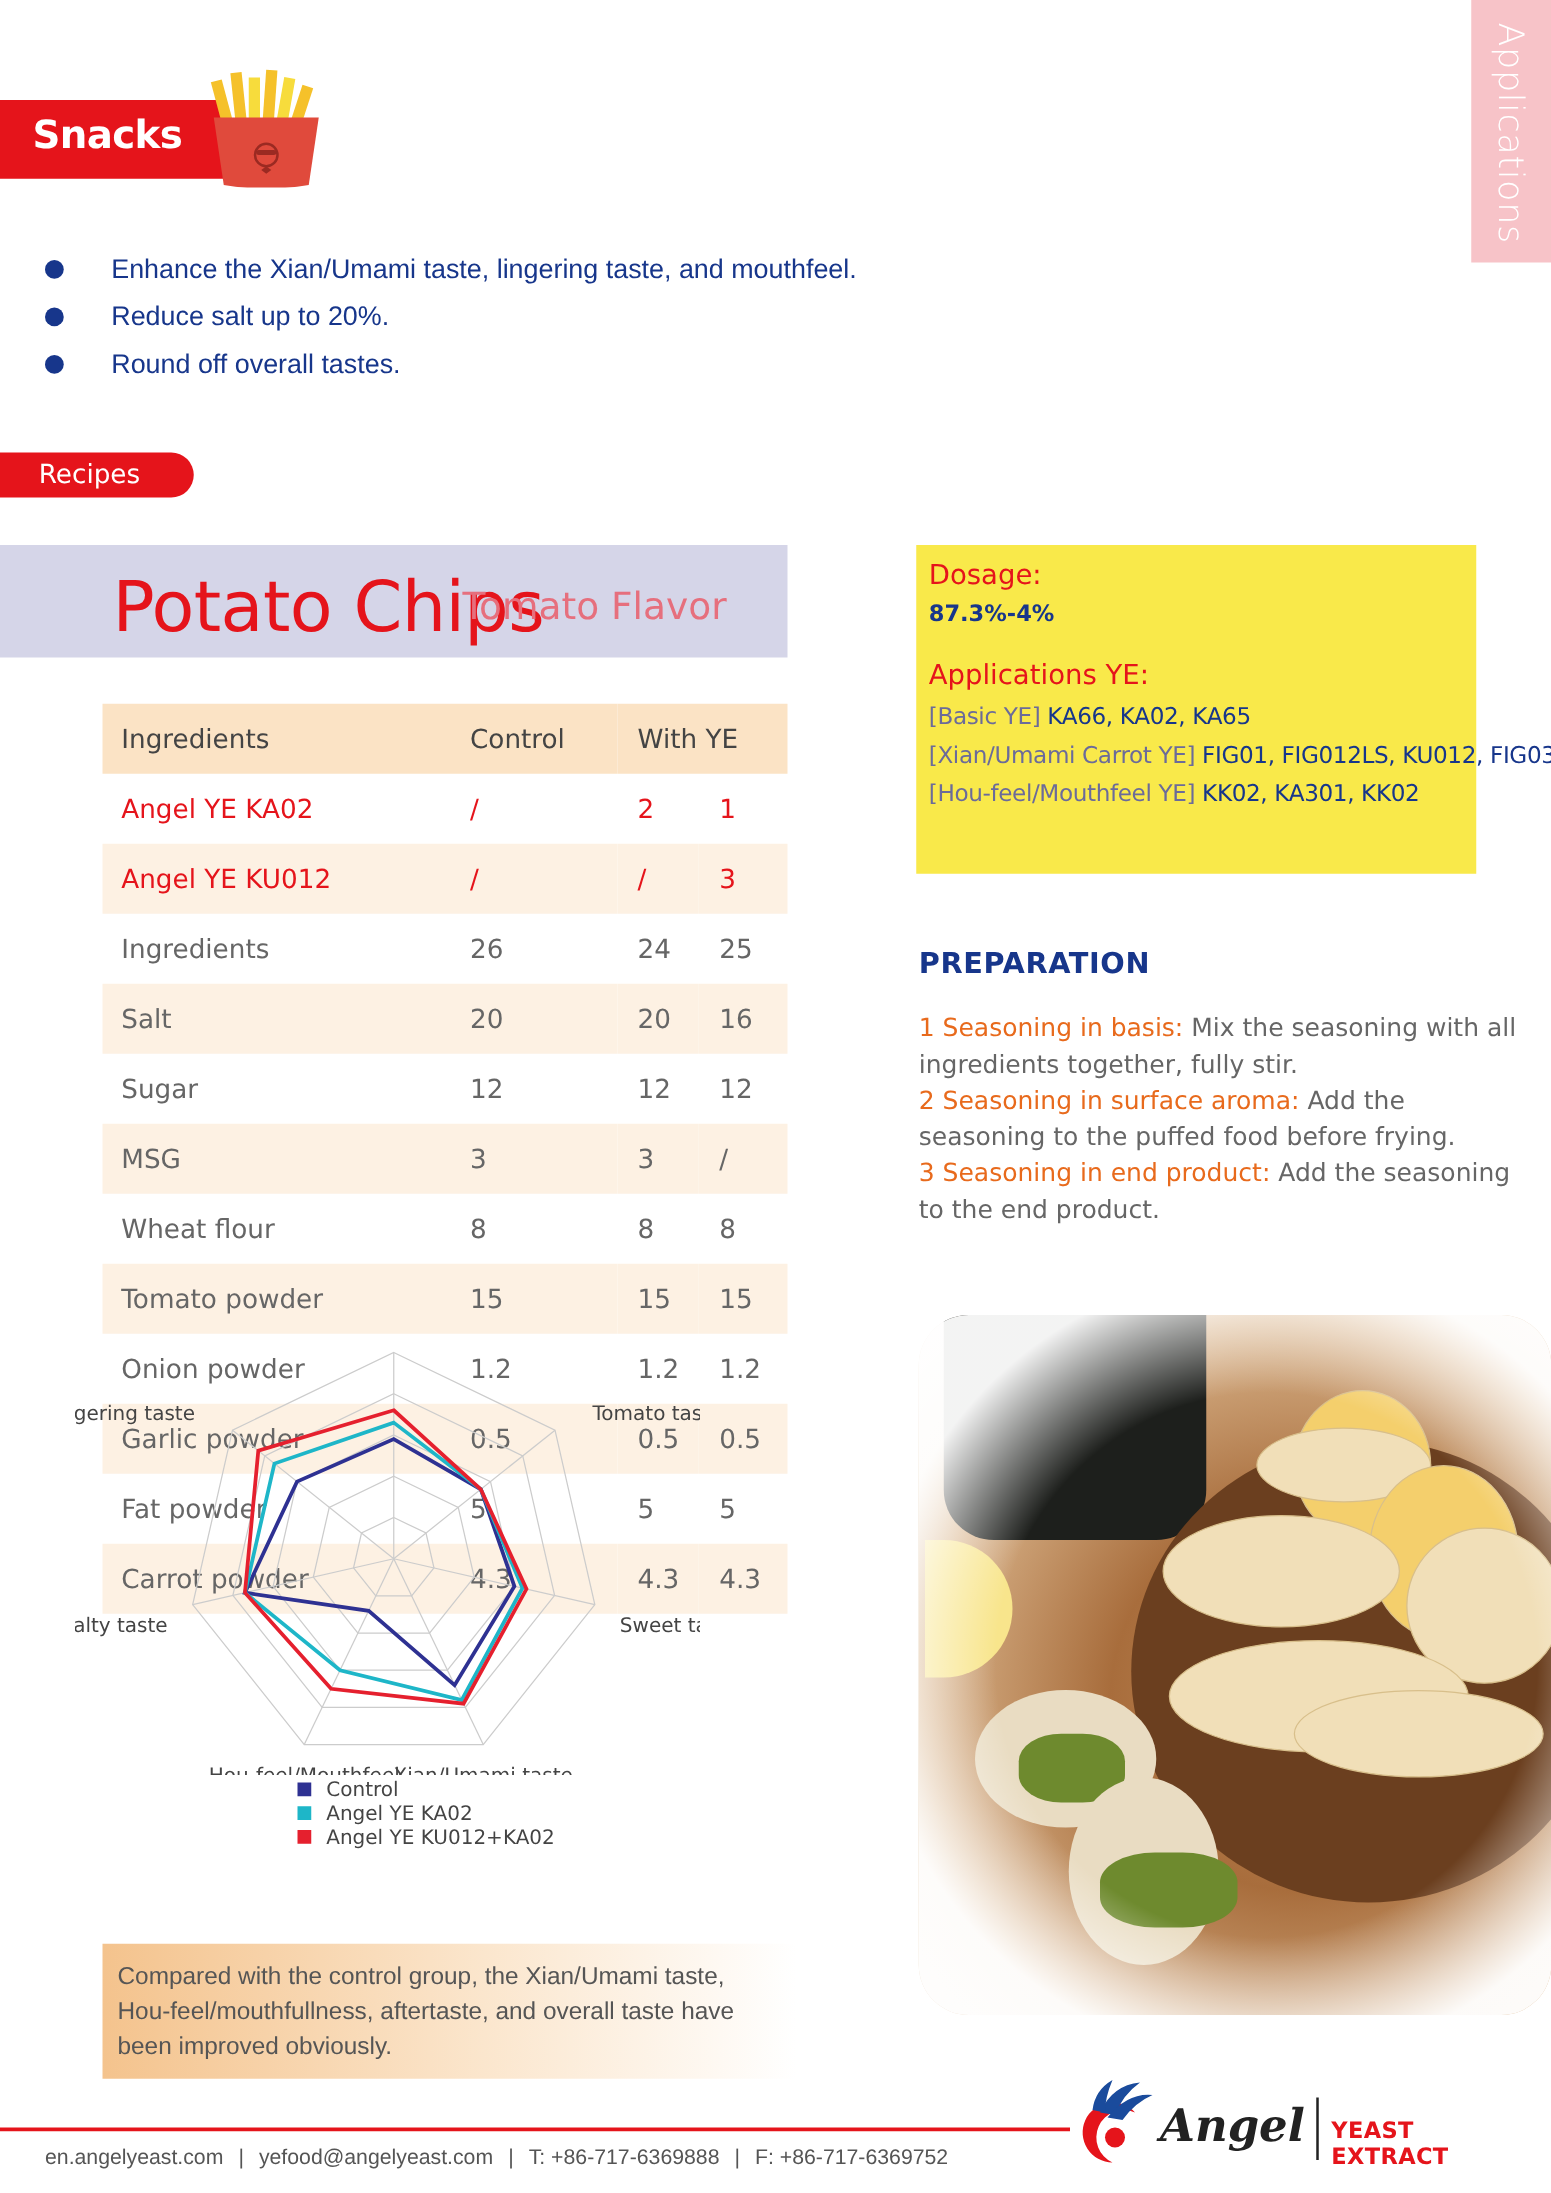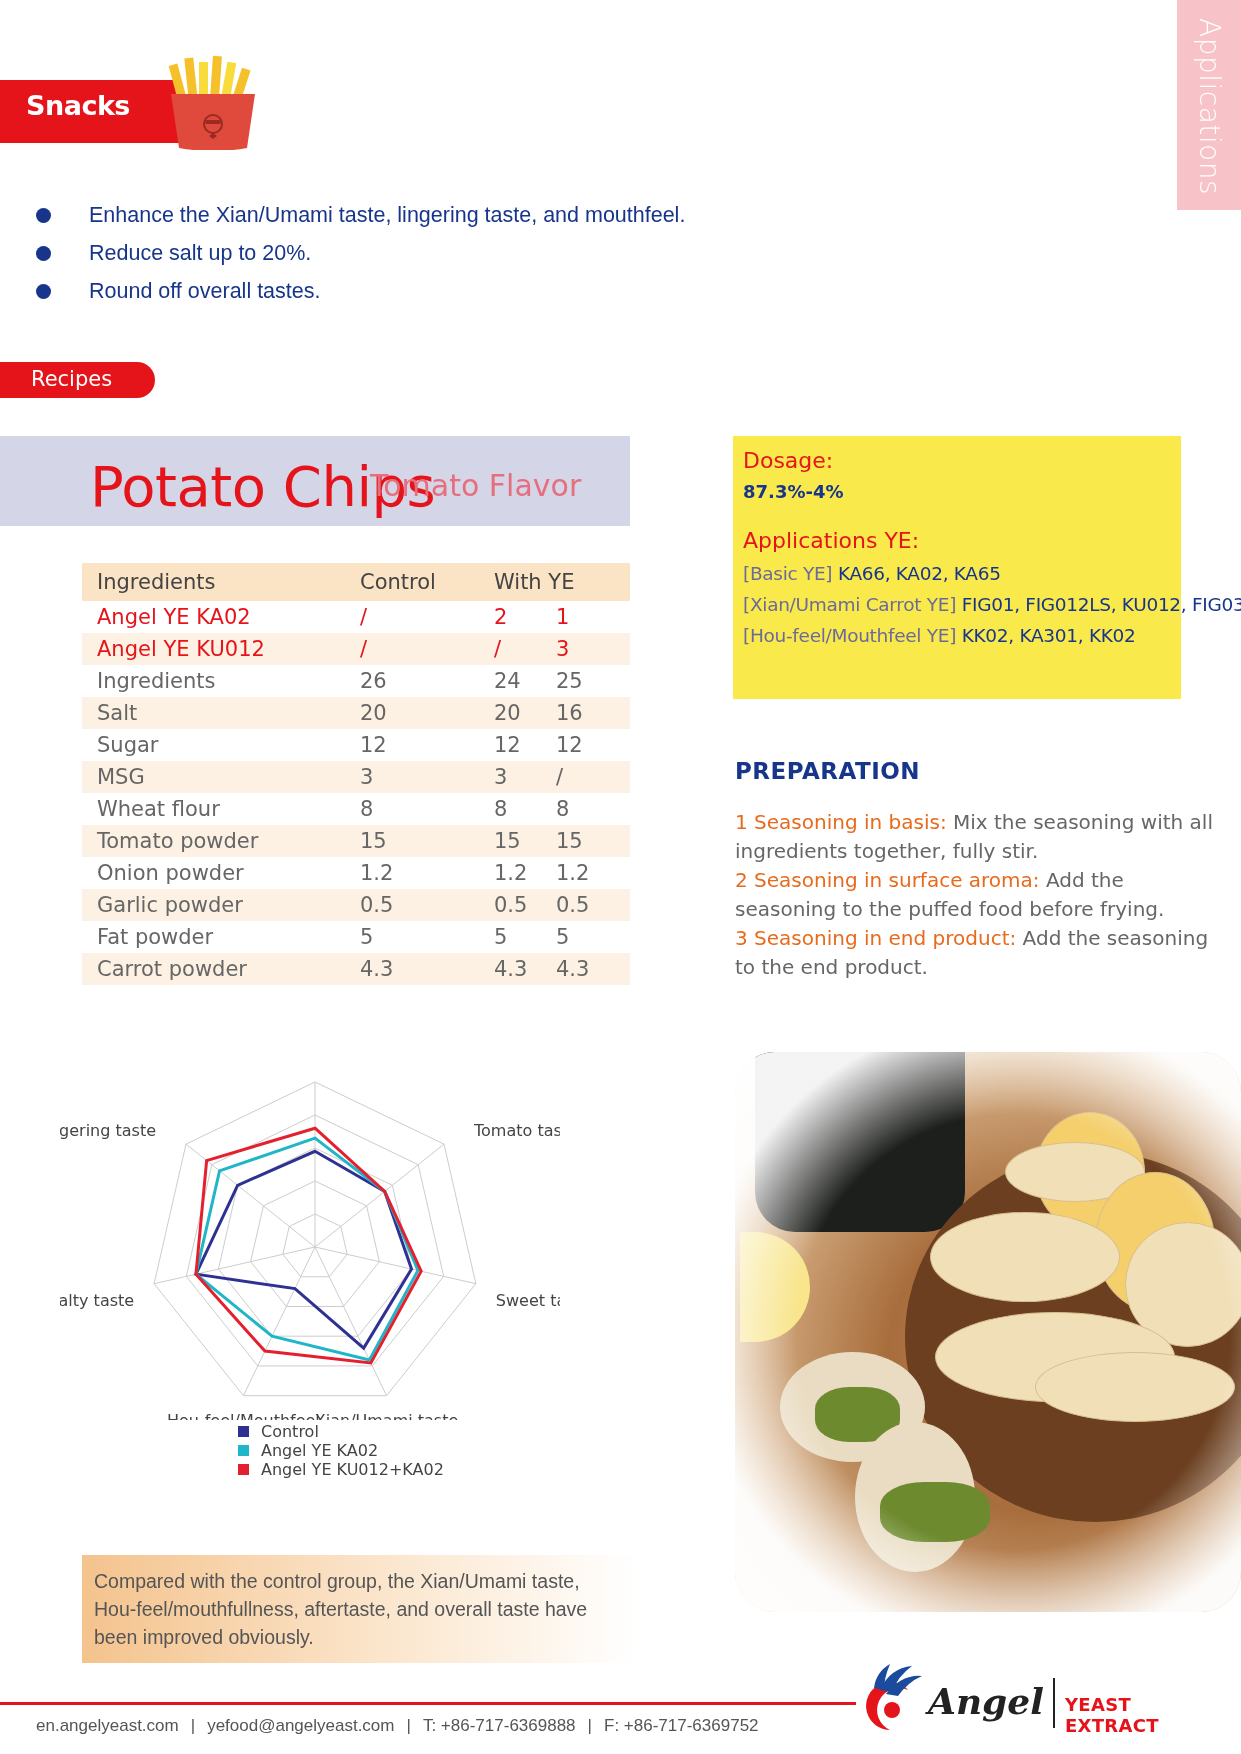--- a/index.html
+++ b/index.html
@@ -3,21 +3,21 @@
 <meta charset="utf-8">
 <style>
   * { box-sizing: border-box; margin: 0; padding: 0; }
   html, body { width: 1241px; height: 1754px; background: #ffffff; overflow: hidden; }
   body { position: relative; font-family: "DejaVu Sans", sans-serif; color: #555; }
 
   .abs { position: absolute; }
 
   
   .snacks-bar { left: 0; top: 80px; width: 180px; height: 63px; background: #e5141b; }
-  .snacks-bar span { position: absolute; left: 26px; top: 10px; font-size: 27px; color: #fff; font-weight: bold; letter-spacing: -0.5px; text-align: right; }
+  .snacks-bar span { position: absolute; left: 26px; top: 10px; font-size: 31px; color: #fff; font-weight: bold; letter-spacing: -0.5px; text-align: right; }
   .fries { left: 165px; top: 54px; width: 96px; height: 96px; }
 
   .apps-tab { left: 1177px; top: 0; width: 64px; height: 210px; background: #f7c3c8; }
   .apps-tab span { position: absolute; left: 50%; top: 18px; transform: translateX(-50%); writing-mode: vertical-rl; font-size: 28px; color: #ffffff; font-weight: 300; letter-spacing: 0.5px; }
 
   
   .bullets { left: 36px; top: 196px; }
   .bullet { display: flex; align-items: center; height: 38px; }
   .bullet .dot { width: 15px; height: 15px; border-radius: 50%; background: #17368b; margin-right: 38px; }
   .bullet .txt { color: #17368b; font-size: 21.5px; font-family: "Liberation Sans Narrow", "Liberation Sans", sans-serif; }
@@ -25,21 +25,21 @@
   .recipes-pill { left: 0; top: 362px; width: 155px; height: 36px; background: #e5141b; border-radius: 0 18px 18px 0; }
   .recipes-pill span { position: absolute; left: 31px; top: 5px; color: #fff; font-size: 21px; }
 
   
   .title-panel { left: 0; top: 436px; width: 630px; height: 90px; background: #d5d5e8; }
   .title-panel .main { position: absolute; left: 90px; top: 18px; font-size: 56px; color: #e5141b; letter-spacing: -0.5px; }
   .title-panel .sub { position: absolute; left: 370px; top: 32px; font-size: 30px; color: #e66f7d; }
 
   
   .recipe-table { left: 82px; top: 563px; width: 548px; border-collapse: collapse; }
-  .recipe-table th, .recipe-table td { text-align: left; height: 32px; font-weight: normal; padding: 0; font-size: 21px; color: #666; }
+  .recipe-table th, .recipe-table td { text-align: left; height: 32px; font-weight: normal; padding: 16px; font-size: 21px; color: #666; }
   .recipe-table th { color: #444; background: #fbe3c5; font-size: 21px; height: 38px; }
   .recipe-table tr.alt td { background: #fdf1e3; }
   .recipe-table td.c0, .recipe-table th.c0 { padding-left: 15px; width: 278px; }
   .recipe-table td.c1, .recipe-table th.c1 { width: 134px; }
   .recipe-table td.c2 { width: 62px; }
   .recipe-table .red td { color: #e5141b; }
 
   
   .yellow-box { left: 733px; top: 436px; width: 448px; height: 263px; background: #f9e94a; padding: 12px 10px; }
   .yb-head { color: #e5141b; font-size: 22px; }

